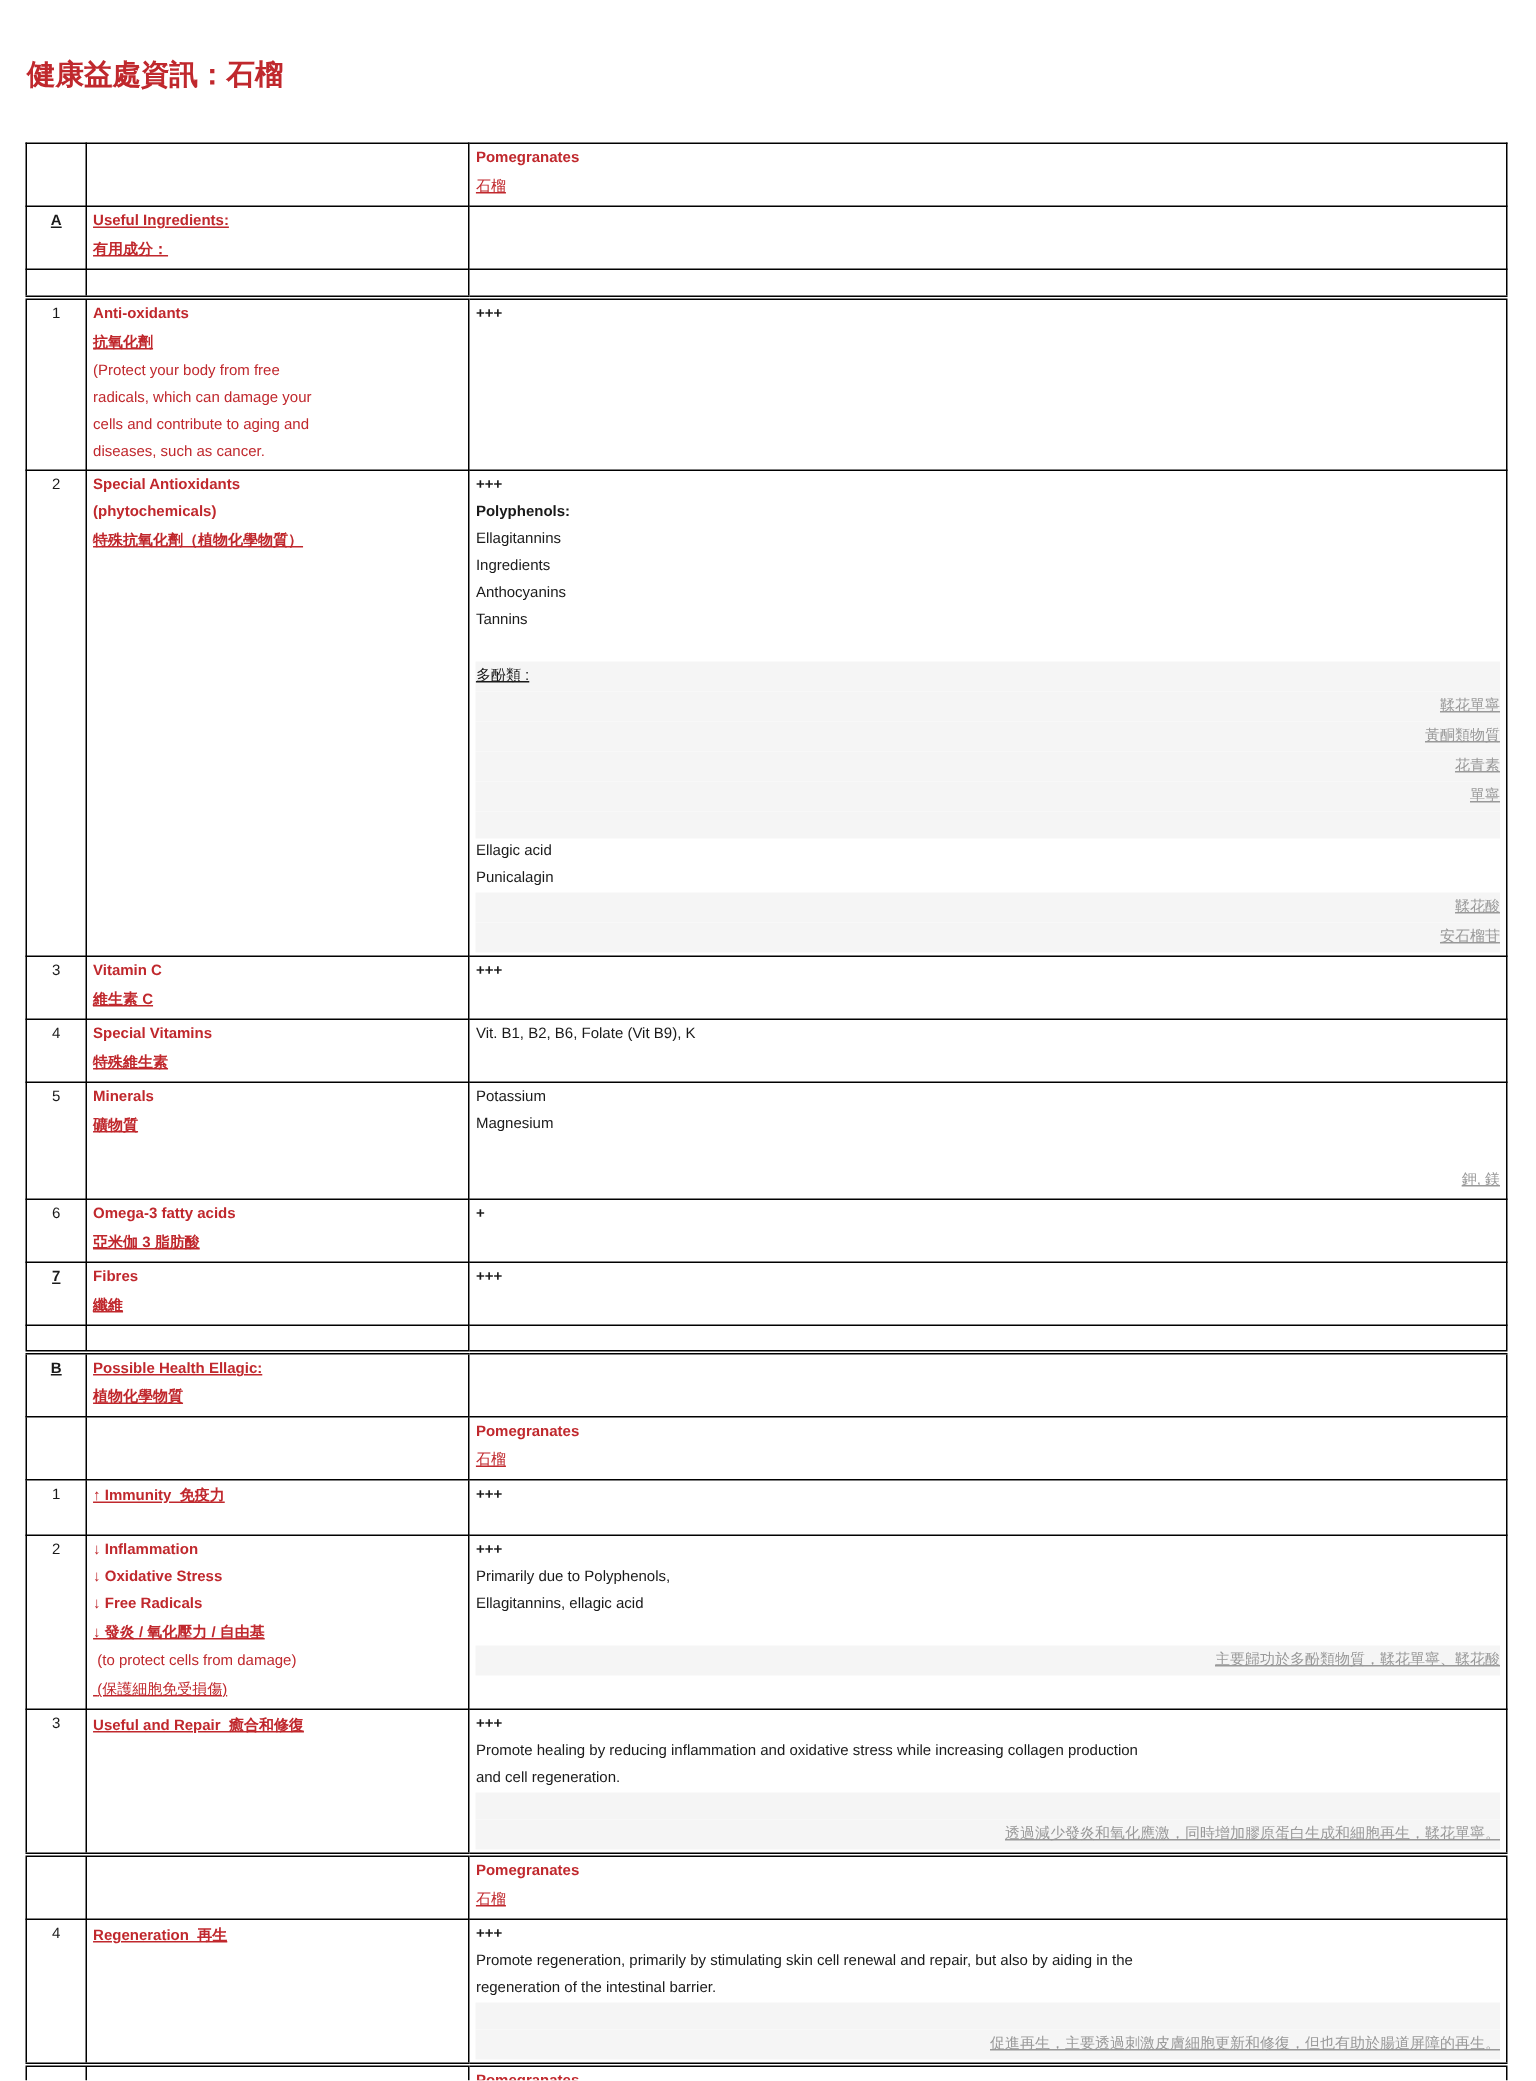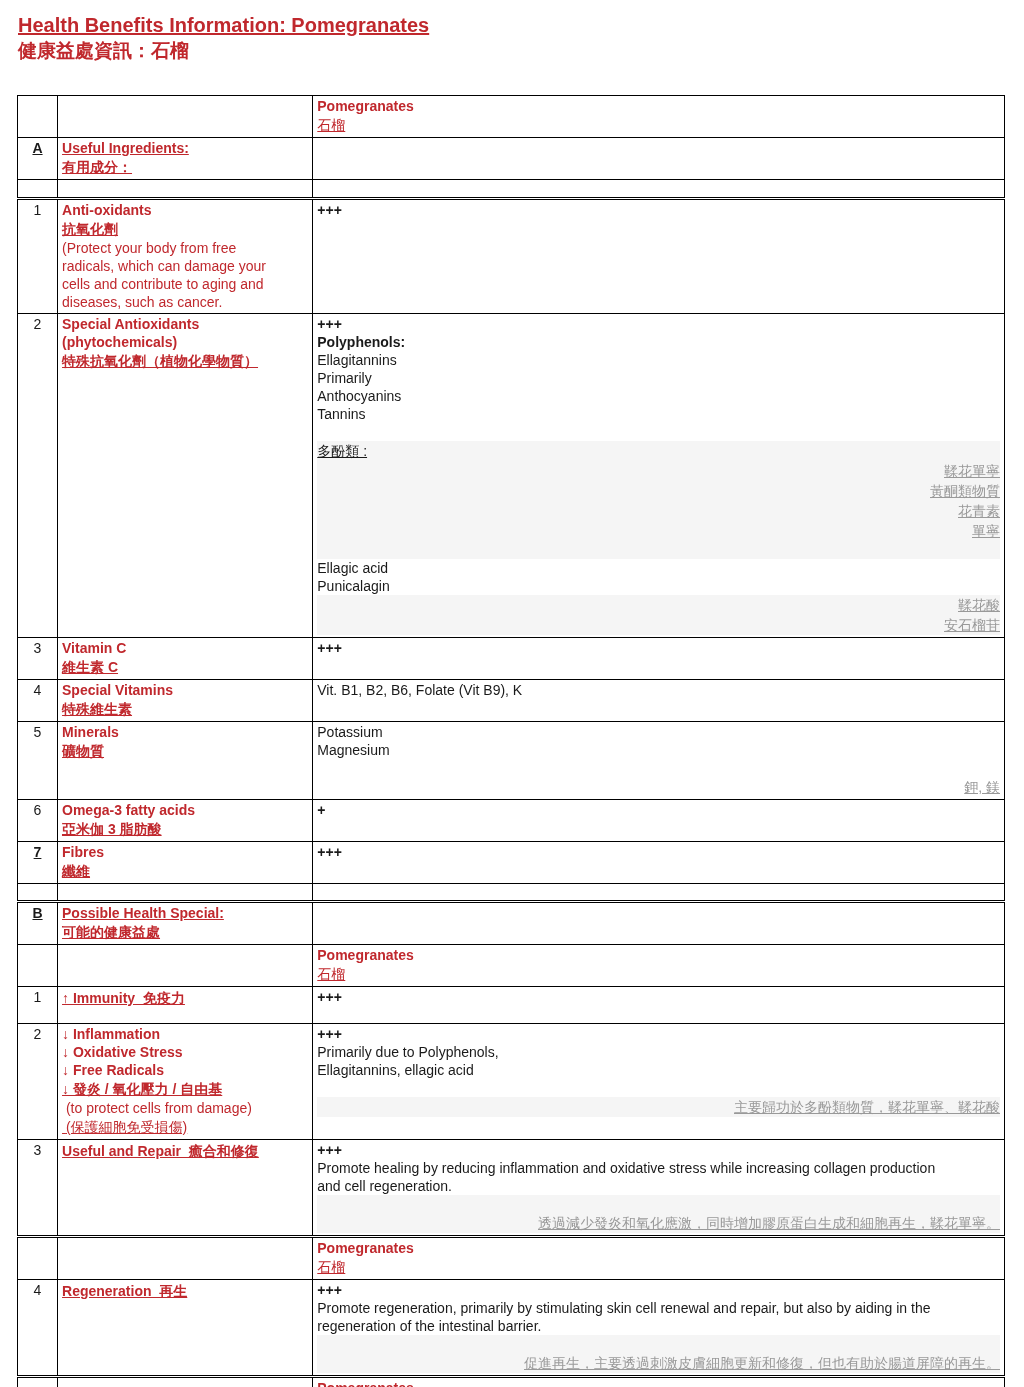--- a/index.html
+++ b/index.html
@@ -37,21 +37,21 @@
     left: 17px;
     top: 95px;
     width: 988px;
     border-collapse: collapse;
     table-layout: fixed;
   }
   table.benefits td {
     border: 1px solid #000000;
     vertical-align: top;
     padding: 1px 4px 2px 4px;
-    font-size: 14px;
+    font-size: 10px;
     color: #1a1a1a;
     overflow: hidden;
   }
   table.benefits td.c0 { text-align: center; padding-left: 2px; padding-right: 2px; }
   tr.sep td { border-top: 3px double #000000; }
   .line {
     min-height: 18px;
     line-height: 18px;
     white-space: pre-wrap;
   }
@@ -63,21 +63,20 @@
   .red  { color: var(--red, #c0282d); }
   .grey { color: var(--grey, #999999); text-align: right; }
   .bold { font-weight: bold; }
   .u    { text-decoration: underline; }
   .hl   { background: var(--highlight, #f5f5f5); }
 </style>
 </head>
 <body>
 
 <div class="page">
-  <h1 class="title">Health Benefits Information: Pomegranates</h1>
   <h2 class="subtitle">健康益處資訊：石榴</h2>
   <table class="benefits">
     <colgroup>
         <col style="width: 40px;">
         <col style="width: 255px;">
         <col style="width: 691px;">
       </colgroup>
     <tbody>
         <tr style="height: 37px;">
           <td class="c0"></td>
@@ -124,21 +123,21 @@
           </td>
           <td class="c1">
             <div class="line red bold">Special Antioxidants</div>
             <div class="line red bold">(phytochemicals)</div>
             <div class="line red bold zh">特殊抗氧化劑（植物化學物質）</div>
           </td>
           <td class="c2">
             <div class="line bold">+++</div>
             <div class="line bold">Polyphenols:</div>
             <div class="line">Ellagitannins</div>
-            <div class="line">Primarily</div>
+            <div class="line">Ingredients</div>
             <div class="line">Anthocyanins</div>
             <div class="line">Tannins</div>
             <div class="line"></div>
             <div class="line hl zh">多酚類 :</div>
             <div class="line grey hl zh">鞣花單寧</div>
             <div class="line grey hl zh">黃酮類物質</div>
             <div class="line grey hl zh">花青素</div>
             <div class="line grey hl zh">單寧</div>
             <div class="line hl"></div>
             <div class="line">Ellagic acid</div>
@@ -213,22 +212,22 @@
         <tr style="height: 18px;">
           <td class="c0"></td>
           <td class="c1"></td>
           <td class="c2"></td>
         </tr>
         <tr class="sep" style="height: 38px;">
           <td class="c0">
             <div class="line bold u">B</div>
           </td>
           <td class="c1">
-            <div class="line red bold u">Possible Health Special:</div>
-            <div class="line red bold zh">可能的健康益處</div>
+            <div class="line red bold u">Possible Health Ellagic:</div>
+            <div class="line red bold zh">植物化學物質</div>
           </td>
           <td class="c2"></td>
         </tr>
         <tr style="height: 38px;">
           <td class="c0"></td>
           <td class="c1"></td>
           <td class="c2">
             <div class="line red bold">Pomegranates</div>
             <div class="line red u zh">石榴</div>
           </td>

